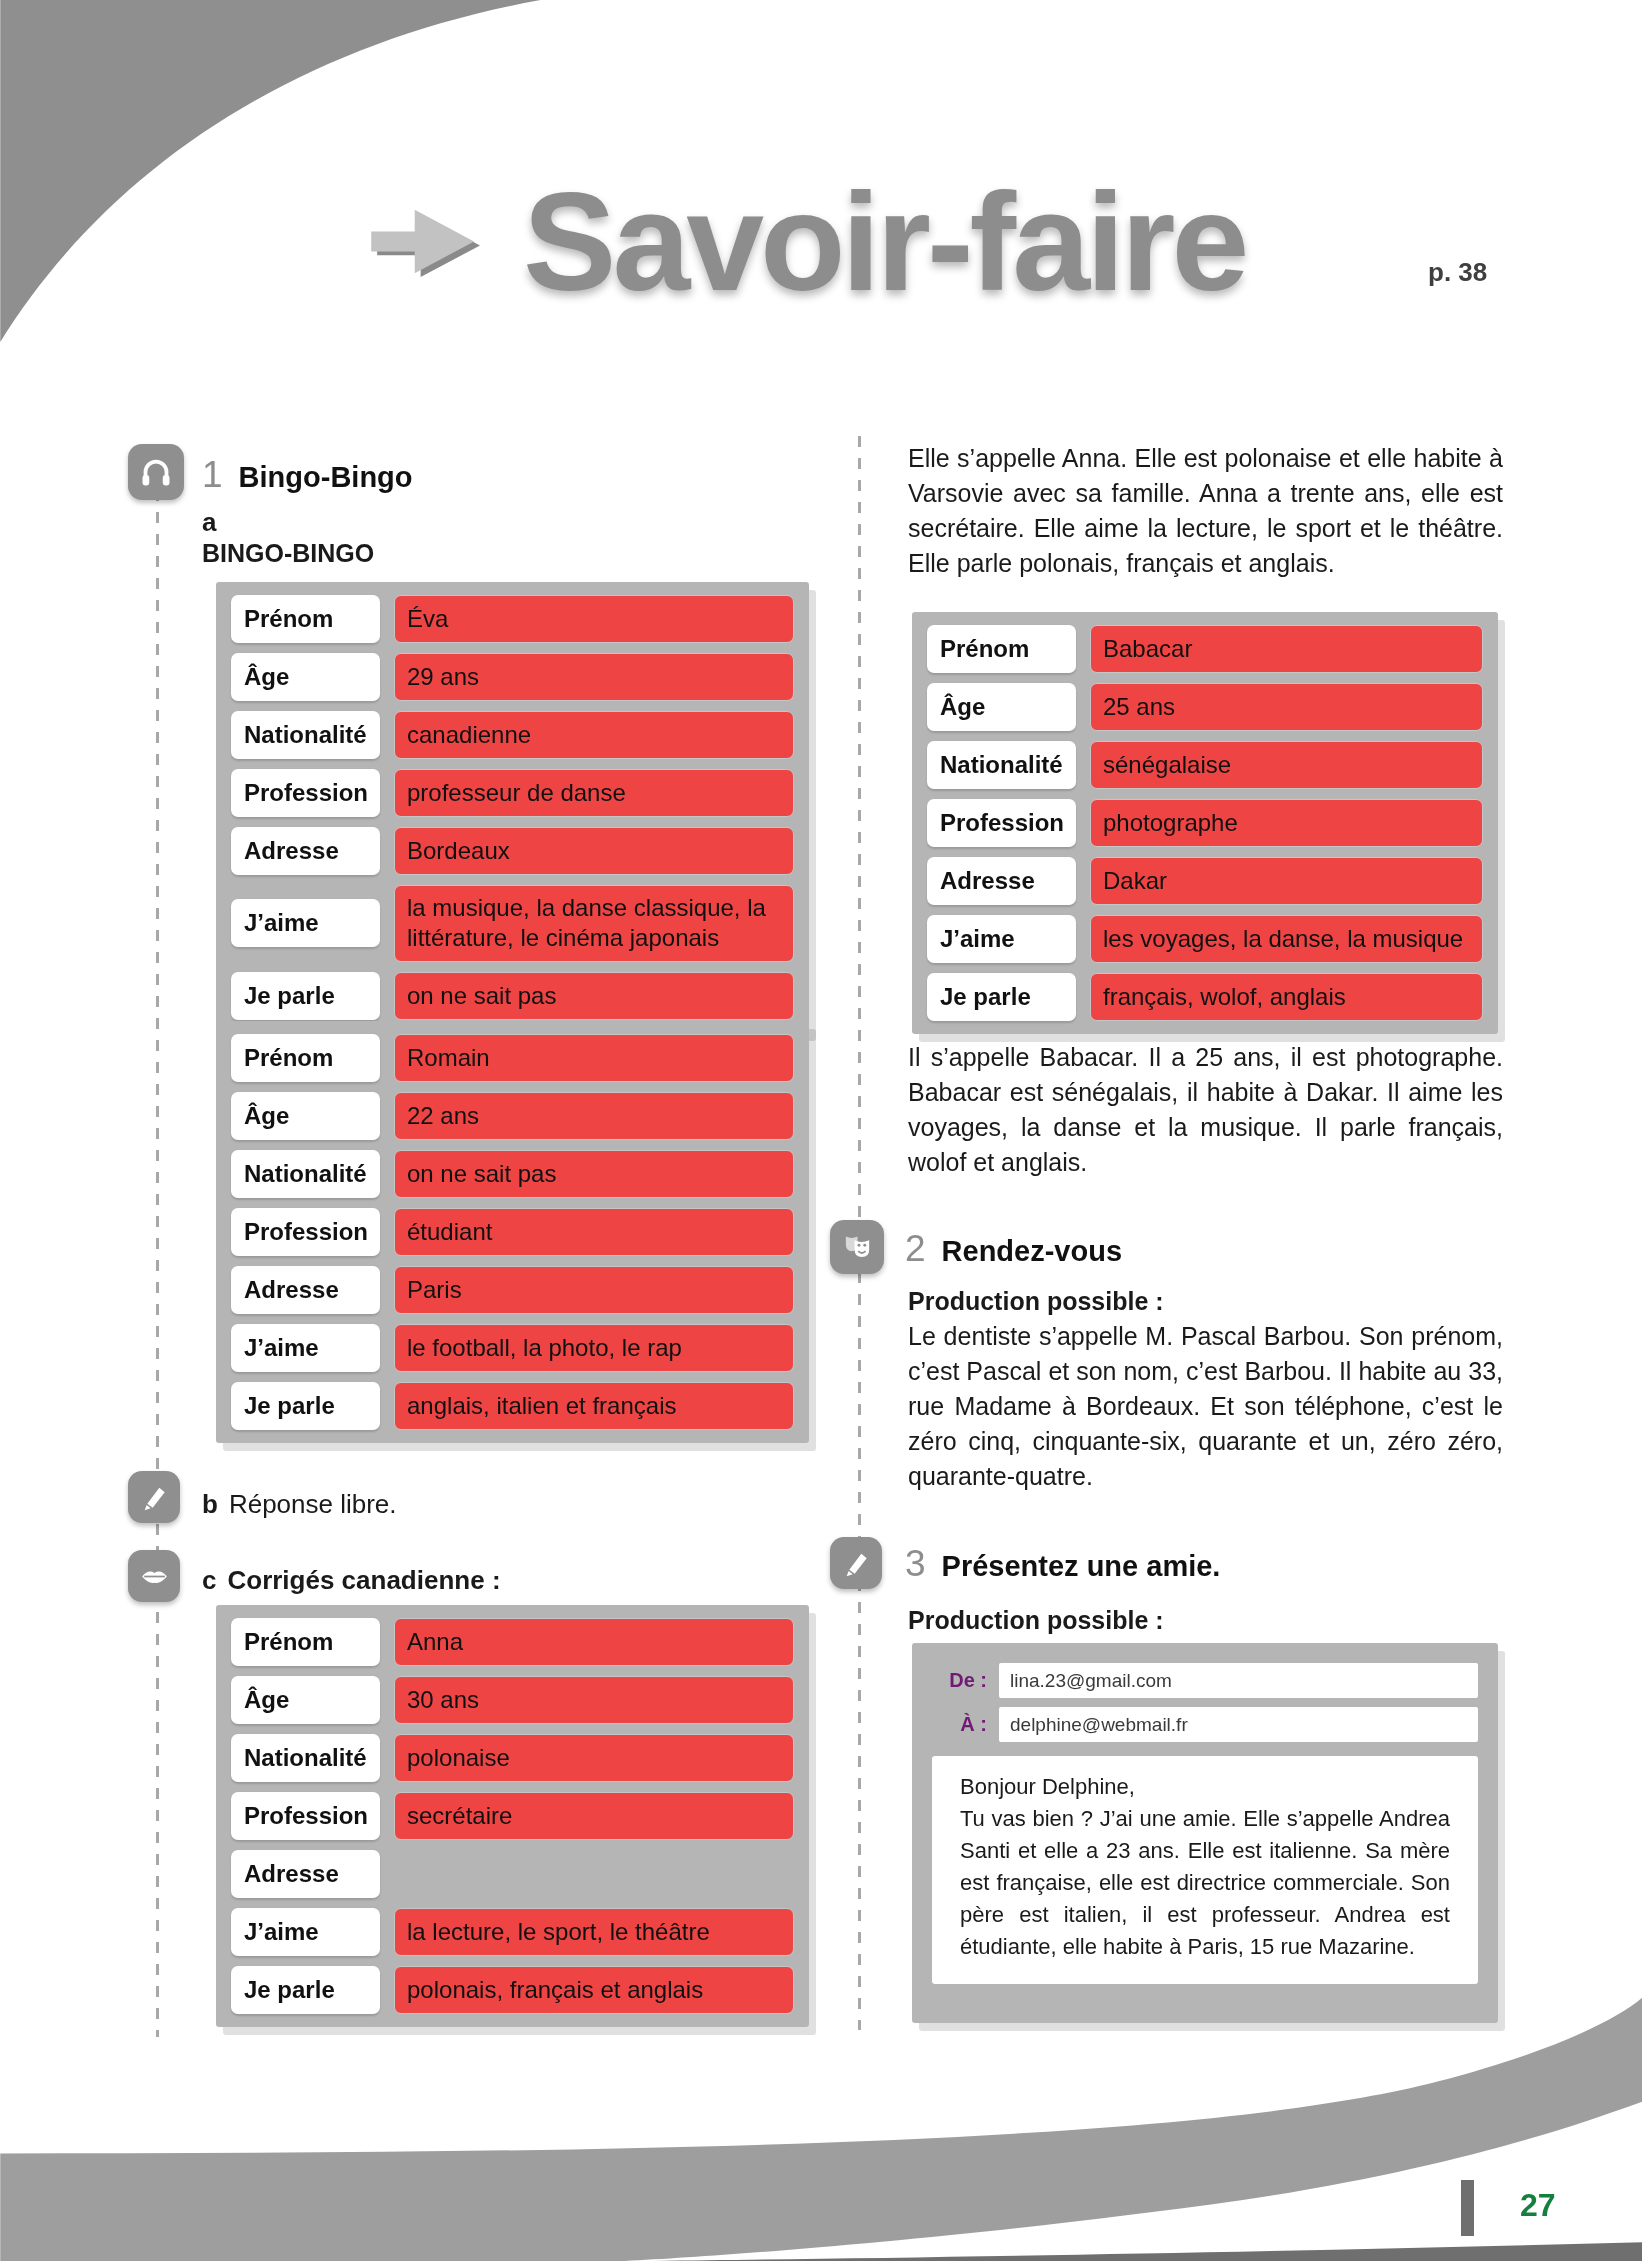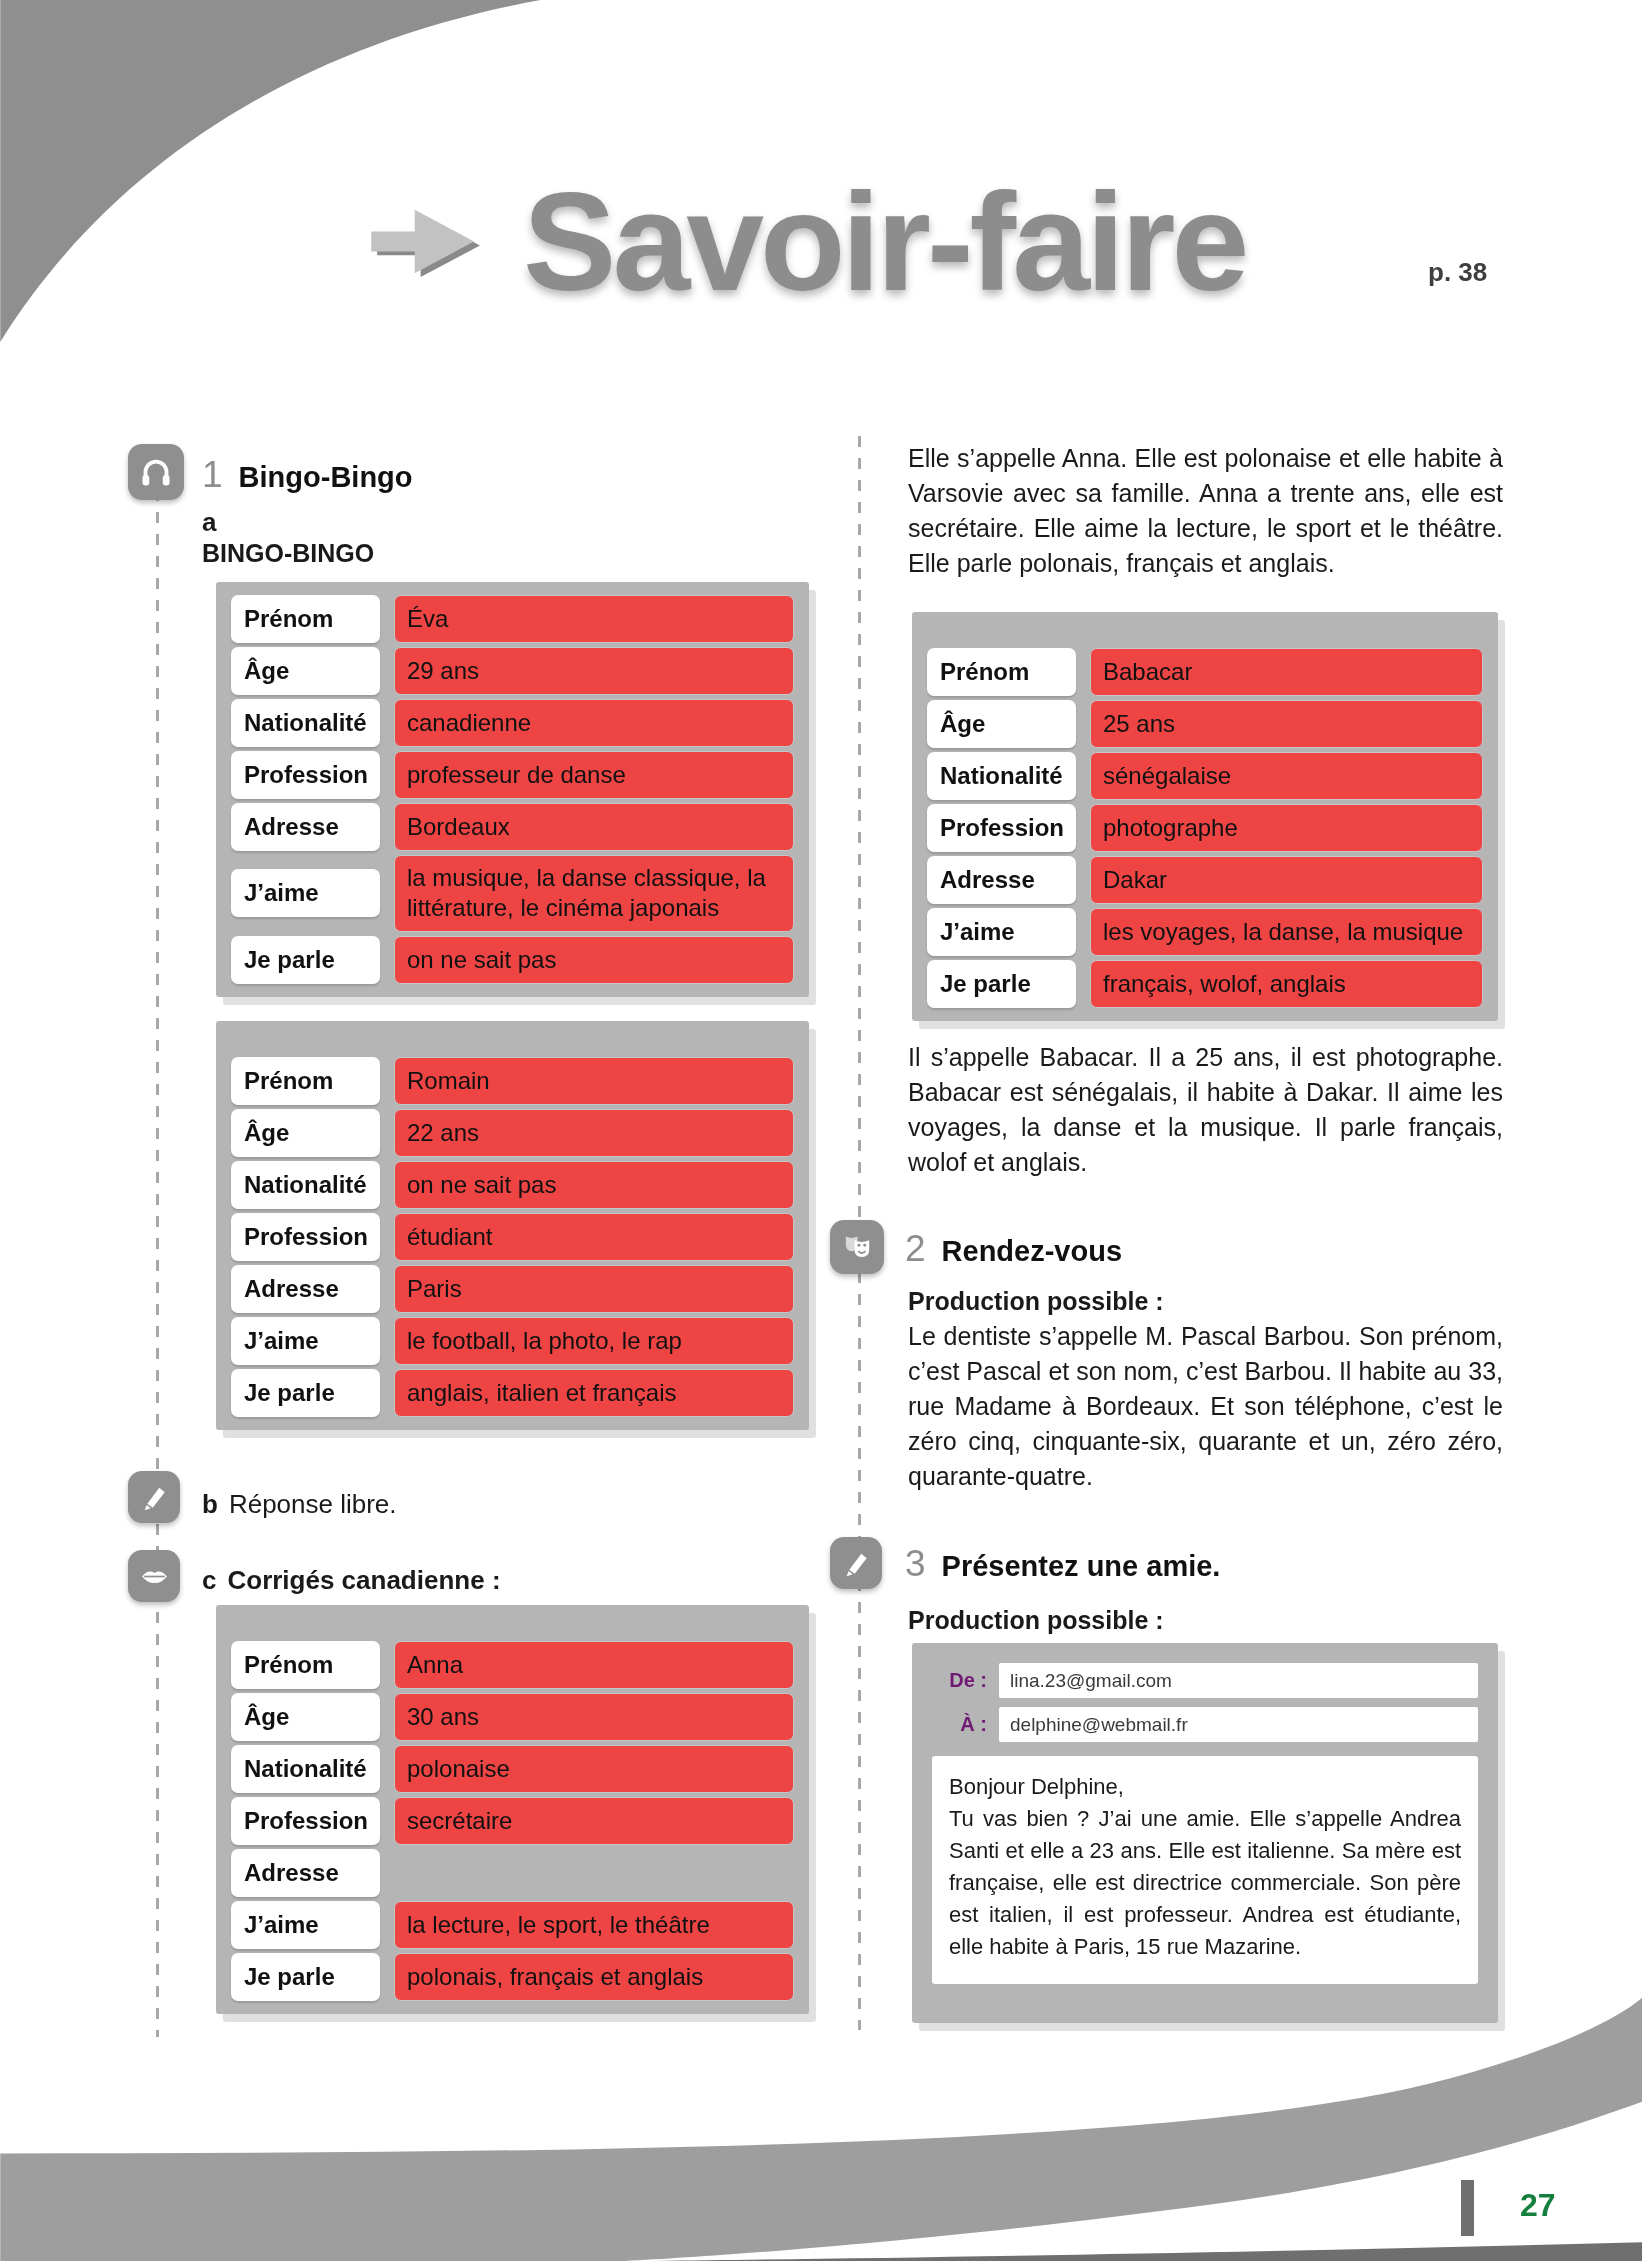--- a/index.html
+++ b/index.html
@@ -41,21 +41,21 @@
   .inline-row{font-size:26px;}
   .inline-row b{font-weight:bold;margin-right:11px;}
   .production{font-size:25px;font-weight:bold;}
 
   
   .para{font-size:25px;line-height:35px;text-align:justify;}
 
   
   .card{
     background:#b5b5b5;border-radius:3px;padding:13px 15px;
-    display:flex;flex-direction:column;justify-content:flex-end;gap:4px;
+    display:flex;flex-direction:column;justify-content:flex-start;gap:10px;
     box-shadow:7px 8px 0 rgba(0,0,0,0.12);box-sizing:border-box;
   }
   .card-row{display:flex;gap:14px;align-items:center;}
   .card-label{
     width:149px;min-width:149px;box-sizing:border-box;height:48px;
     background:#ffffff;border-radius:7px;display:flex;align-items:center;
     padding-left:13px;font-size:24px;font-weight:bold;color:#111;
     box-shadow:0 1.5px 2px rgba(0,0,0,0.15);
   }
   .card-value{
@@ -69,21 +69,21 @@
     background:#b5b5b5;border-radius:3px;padding:20px;box-sizing:border-box;
     box-shadow:7px 8px 0 rgba(0,0,0,0.12);
   }
   .email-field{display:flex;align-items:center;gap:12px;margin-bottom:9px;}
   .email-label{width:55px;min-width:55px;text-align:right;font-size:20px;font-weight:bold;color:#701a75;}
   .email-input{
     flex:1;height:35px;background:#ffffff;border-radius:2px;display:flex;
     align-items:center;padding:0 11px;font-size:19px;color:#3a3a3a;
   }
   .email-body{
-    margin-top:14px;background:#ffffff;border-radius:3px;padding:15px 17px;
+    margin-top:14px;background:#ffffff;border-radius:3px;padding:15px 28px;
     font-size:22px;line-height:32px;text-align:justify;white-space:pre-line;
     min-height:228px;box-sizing:border-box;
   }
 
   
   .folio-bar{left:1461px;top:2180px;width:13px;height:56px;background:#6f6f6f;}
   .folio-num{left:1485px;top:2187px;font-size:32px;font-weight:bold;color:#15803d;margin-left:35px;}
 </style>
 </head>
 <body>

